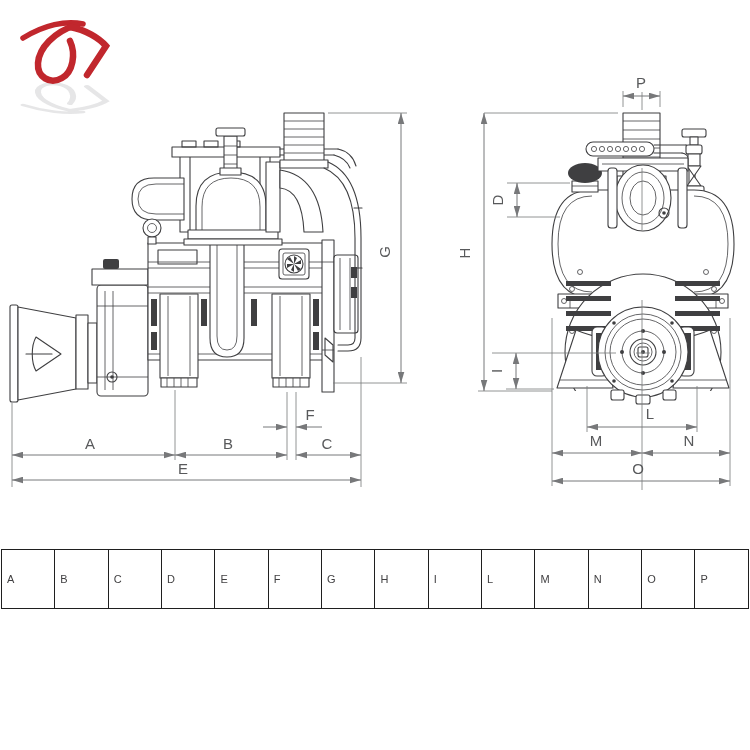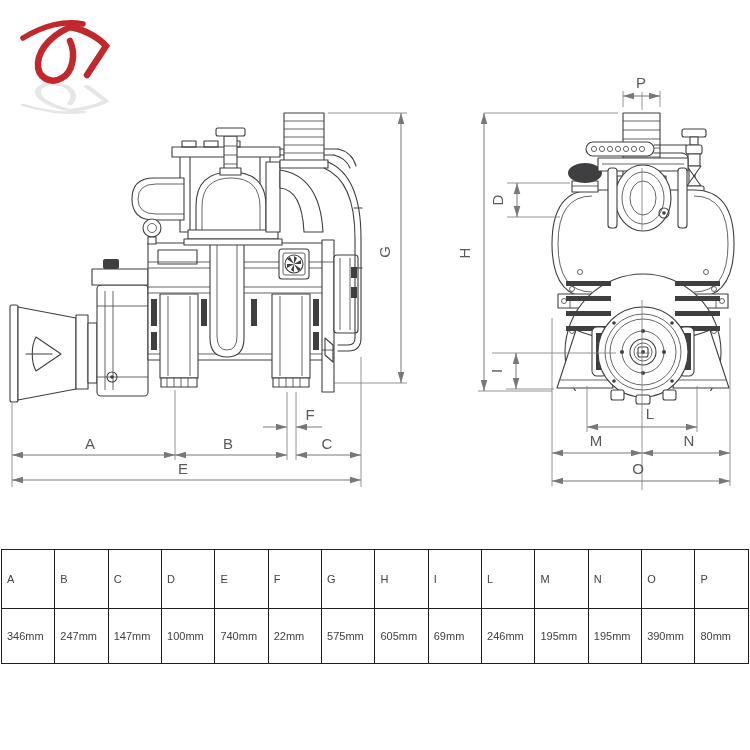--- a/index.html
+++ b/index.html
@@ -452,31 +452,15 @@
       <td>F</td>
       <td>G</td>
       <td>H</td>
       <td>I</td>
       <td>L</td>
       <td>M</td>
       <td>N</td>
       <td>O</td>
       <td>P</td>
     </tr>
-    <tr class="val">
-      <td>346mm</td>
-      <td>247mm</td>
-      <td>147mm</td>
-      <td>100mm</td>
-      <td>740mm</td>
-      <td>22mm</td>
-      <td>575mm</td>
-      <td>605mm</td>
-      <td>69mm</td>
-      <td>246mm</td>
-      <td>195mm</td>
-      <td>195mm</td>
-      <td>390mm</td>
-      <td>80mm</td>
-    </tr>
   </tbody>
     </table>
 </div>
 
 </body></html>

